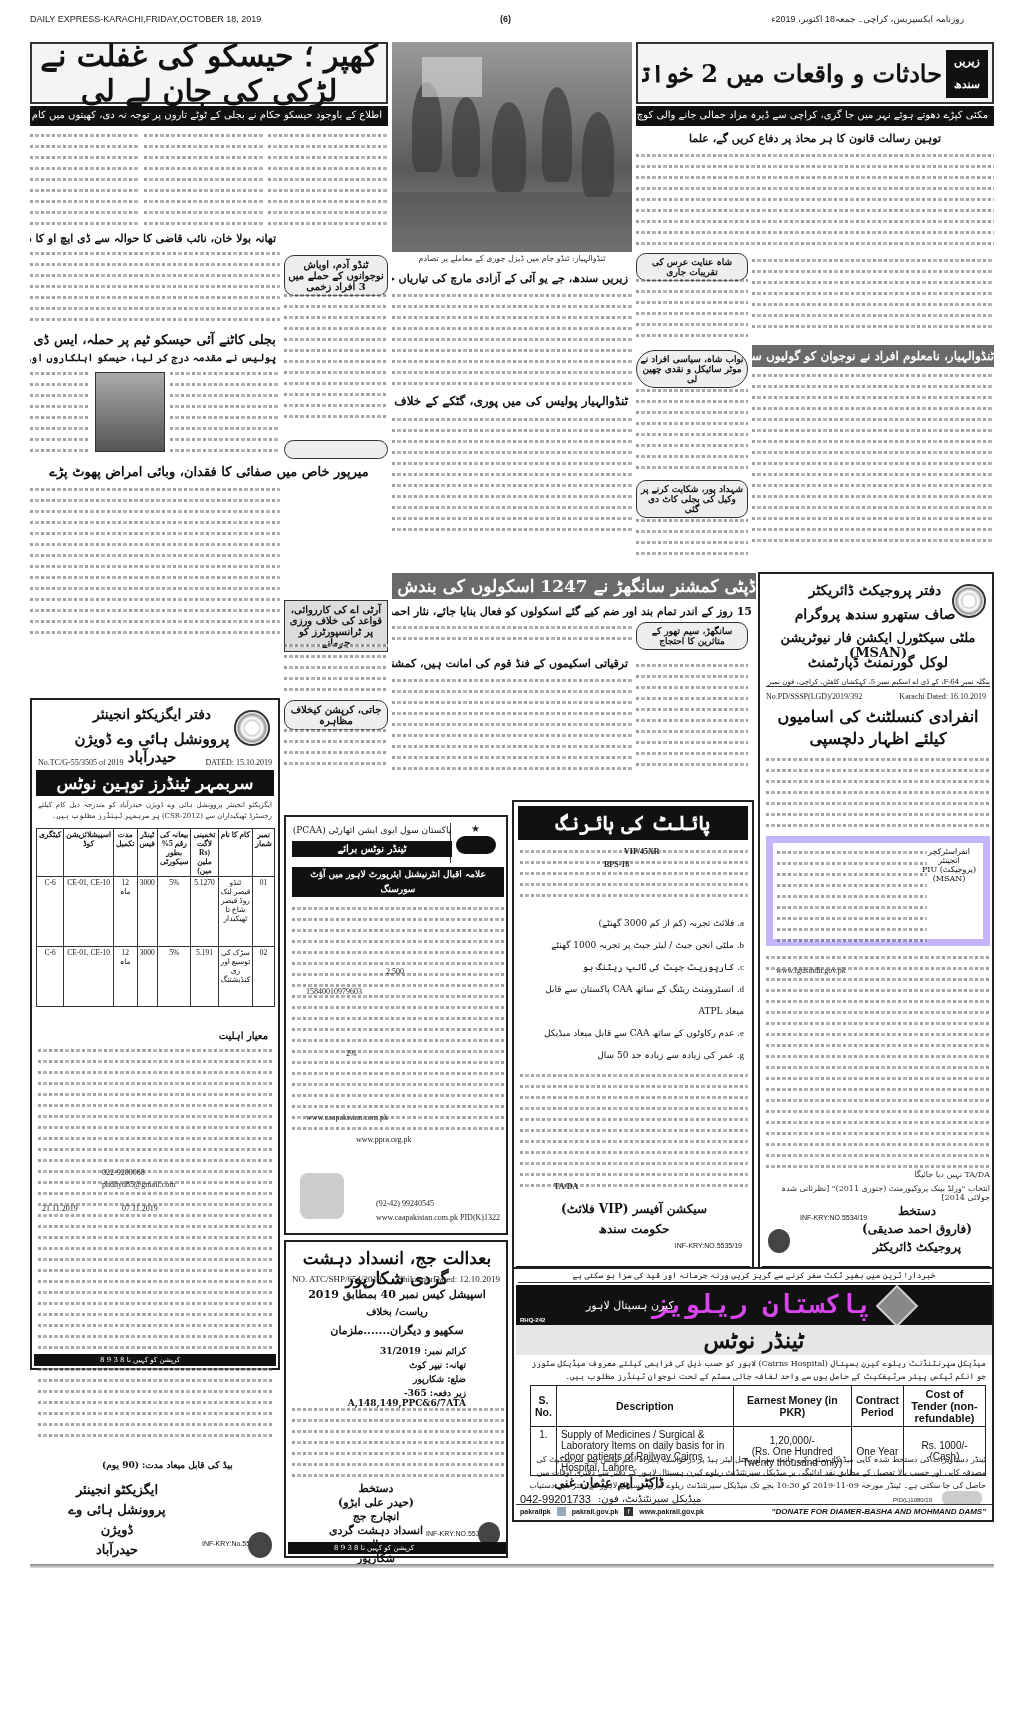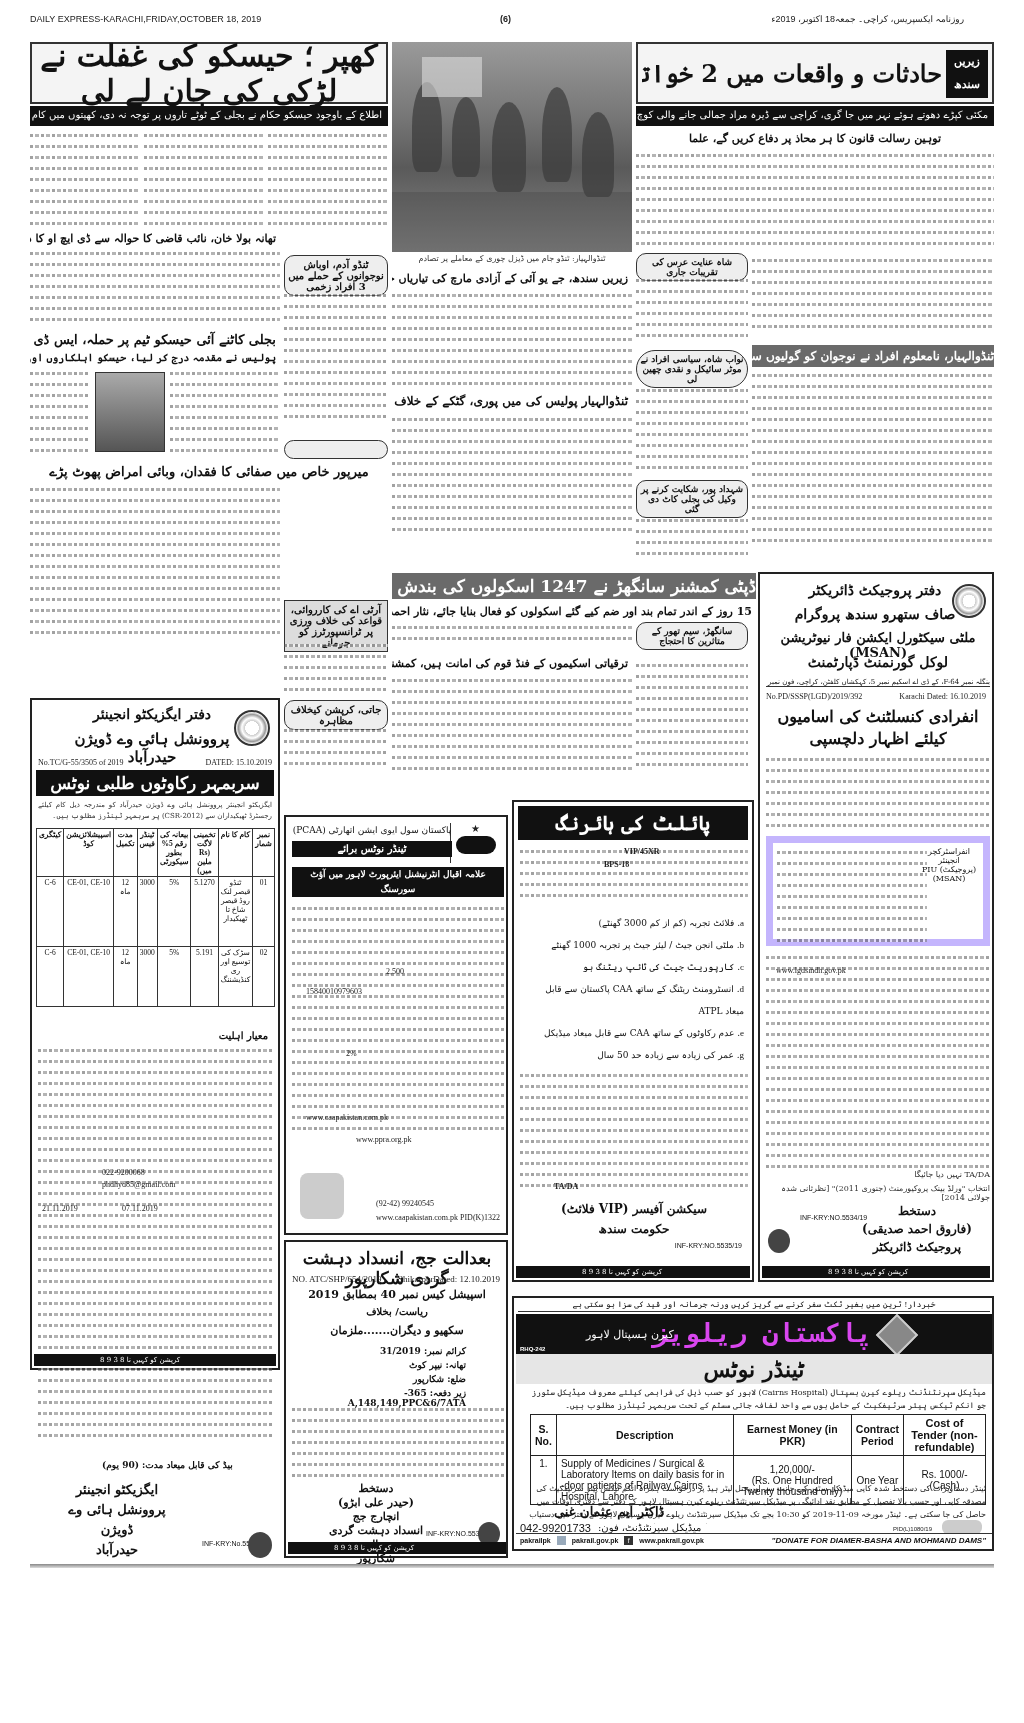--- a/index.html
+++ b/index.html
@@ -304,21 +304,21 @@
     <div class="line"></div>
     <div class="line"></div>
 </div>
 
 <div class="abs ad" style="left:30px; top:679px; width:250px; height:672px;margin-top:19px;">
   <div class="abs seal" style="right:8px; top:10px; width:36px; height:36px;"></div>
   <div class="abs" style="left:40px; top:6px; width:160px; font-size:14px; font-weight:bold; direction:rtl; text-align:center;">دفتر ایگزیکٹو انجینئر</div>
   <div class="abs" style="left:20px; top:30px; width:200px; font-size:15px; font-weight:bold; direction:rtl; text-align:center;">پروونشل ہائی وے ڈویژن حیدرآباد</div>
   <div class="abs small-en" style="left:6px; top:58px;">No.TC/G-55/3505 of 2019</div>
   <div class="abs small-en" style="right:6px; top:58px;">DATED: 15.10.2019</div>
-  <div class="abs ad-title-black" style="left:4px; top:70px; width:238px; height:26px; line-height:26px; font-size:17px;">سربمہر رکاوٹوں طلبی نوٹس</div>
+  <div class="abs ad-title-black" style="left:4px; top:70px; width:238px; height:26px; line-height:26px; font-size:17px;">سربمہر ٹینڈرز توہین نوٹس</div>
   <div class="abs textblock" style="left:6px; top:100px; width:234px; height:28px; font-size:7px;">ایگزیکٹو انجینئر پروونشل ہائی وے ڈویژن حیدرآباد کو مندرجہ ذیل کام کیلئے رجسٹرڈ ٹھیکیداران سے (CSR-2012) پر سربمہر ٹینڈرز مطلوب ہیں۔</div>
 
   <table class="urdu-t abs" style="left:4px; top:128px; width:238px;">
     <thead>
       <tr>
         <th>نمبر شمار</th>
         <th>کام کا نام</th>
         <th>تخمینی لاگت (Rs ملین میں)</th>
         <th>بیعانہ کی رقم 5% بطور سیکورٹی</th>
         <th>ٹینڈر فیس</th>
@@ -593,30 +593,30 @@
     <div>پروجیکٹ ڈائریکٹر</div>
   </div>
   <div class="abs inf-box" style="left:40px; top:640px;">INF-KRY:NO.5534/19</div>
   <div class="abs" style="left:8px; top:655px; width:22px; height:24px; border-radius:50%; background:#444;"></div>
   <div class="abs footer-strip" style="left:2px; bottom:2px; width:228px; height:12px; line-height:12px; padding-left:6px;">
     <span>کرپشن کو کہیں نا</span>
     <span style="margin-left:60px;">8 3 9 8</span>
   </div>
 </div>
 
-<div class="abs ad" style="left:512px; top:1296px; width:482px; height:255px;">
+<div class="abs ad" style="left:512px; top:1267px; width:482px; height:255px;">
   <div class="abs" style="left:4px; top:2px; width:472px; font-size:8px; direction:rtl; text-align:center; border-bottom:1px solid #333; padding-bottom:2px;">خبردار! ٹرین میں بغیر ٹکٹ سفر کرنے سے گریز کریں ورنہ جرمانہ اور قید کی سزا ہو سکتی ہے</div>
   <div class="abs" style="left:2px; top:16px; width:476px; height:40px; background:#111;">
     <div class="abs" style="right:120px; top:4px; font-size:26px; font-weight:bold; color:#d946ef; direction:rtl; font-family:Liberation Mono, monospace;">پاکستان ریلویز</div>
     <div class="abs" style="left:70px; top:14px; font-size:11px; color:#fff; direction:rtl;">کیرن ہسپتال لاہور</div>
     <div class="abs" style="right:80px; top:6px; width:30px; height:30px; background:#888; transform:rotate(45deg); border:2px solid #ccc;"></div>
     <div class="abs" style="left:4px; bottom:2px; font-size:6px; color:#fff; font-family:'Liberation Sans',sans-serif; font-weight:bold;">RHQ-242</div>
   </div>
   <div class="abs" style="left:2px; top:56px; width:476px; height:30px; background:#e6e6e6; font-size:22px; font-weight:bold; direction:rtl; text-align:center; line-height:30px;">ٹینڈر نوٹس</div>
-  <div class="abs" style="left:10px; top:88px; width:462px; font-size:8px; line-height:13px; direction:rtl; text-align:right; color:#222;">میڈیکل سپرنٹنڈنٹ ریلوے کیرن ہسپتال (Cairns Hospital) لاہور کو حسب ذیل کی فراہمی کیلئے معروف میڈیکل سٹورز جو انکم ٹیکس پیئر سرٹیفکیٹ کے حامل ہوں سے واحد لفافہ جاتی سسٹم کے تحت سربمہر ٹینڈرز مطلوب ہیں۔</div>
+  <div class="abs" style="left:10px; top:88px; width:462px; font-size:8px; line-height:13px; direction:rtl; text-align:right; color:#222;">میڈیکل سپرنٹنڈنٹ ریلوے کیرن ہسپتال (Cairns Hospital) لاہور کو حسب ذیل کی فراہمی کیلئے معروف میڈیکل سٹورز جو انکم ٹیکس پیئر سرٹیفکیٹ کے حامل ہوں سے واحد لفافہ جاتی سسٹم کے تحت نوجوان ٹینڈرز مطلوب ہیں۔</div>
 
   <table class="tender abs" style="left:16px; top:116px; width:456px;">
     <thead>
       <tr>
         <th style="width:24px;">S. No.</th>
         <th>Description</th>
         <th style="width:118px;">Earnest Money (in PKR)</th>
         <th style="width:46px;">Contract Period</th>
         <th style="width:82px; font-size:11px;">Cost of Tender (non-refundable)</th>
       </tr>

